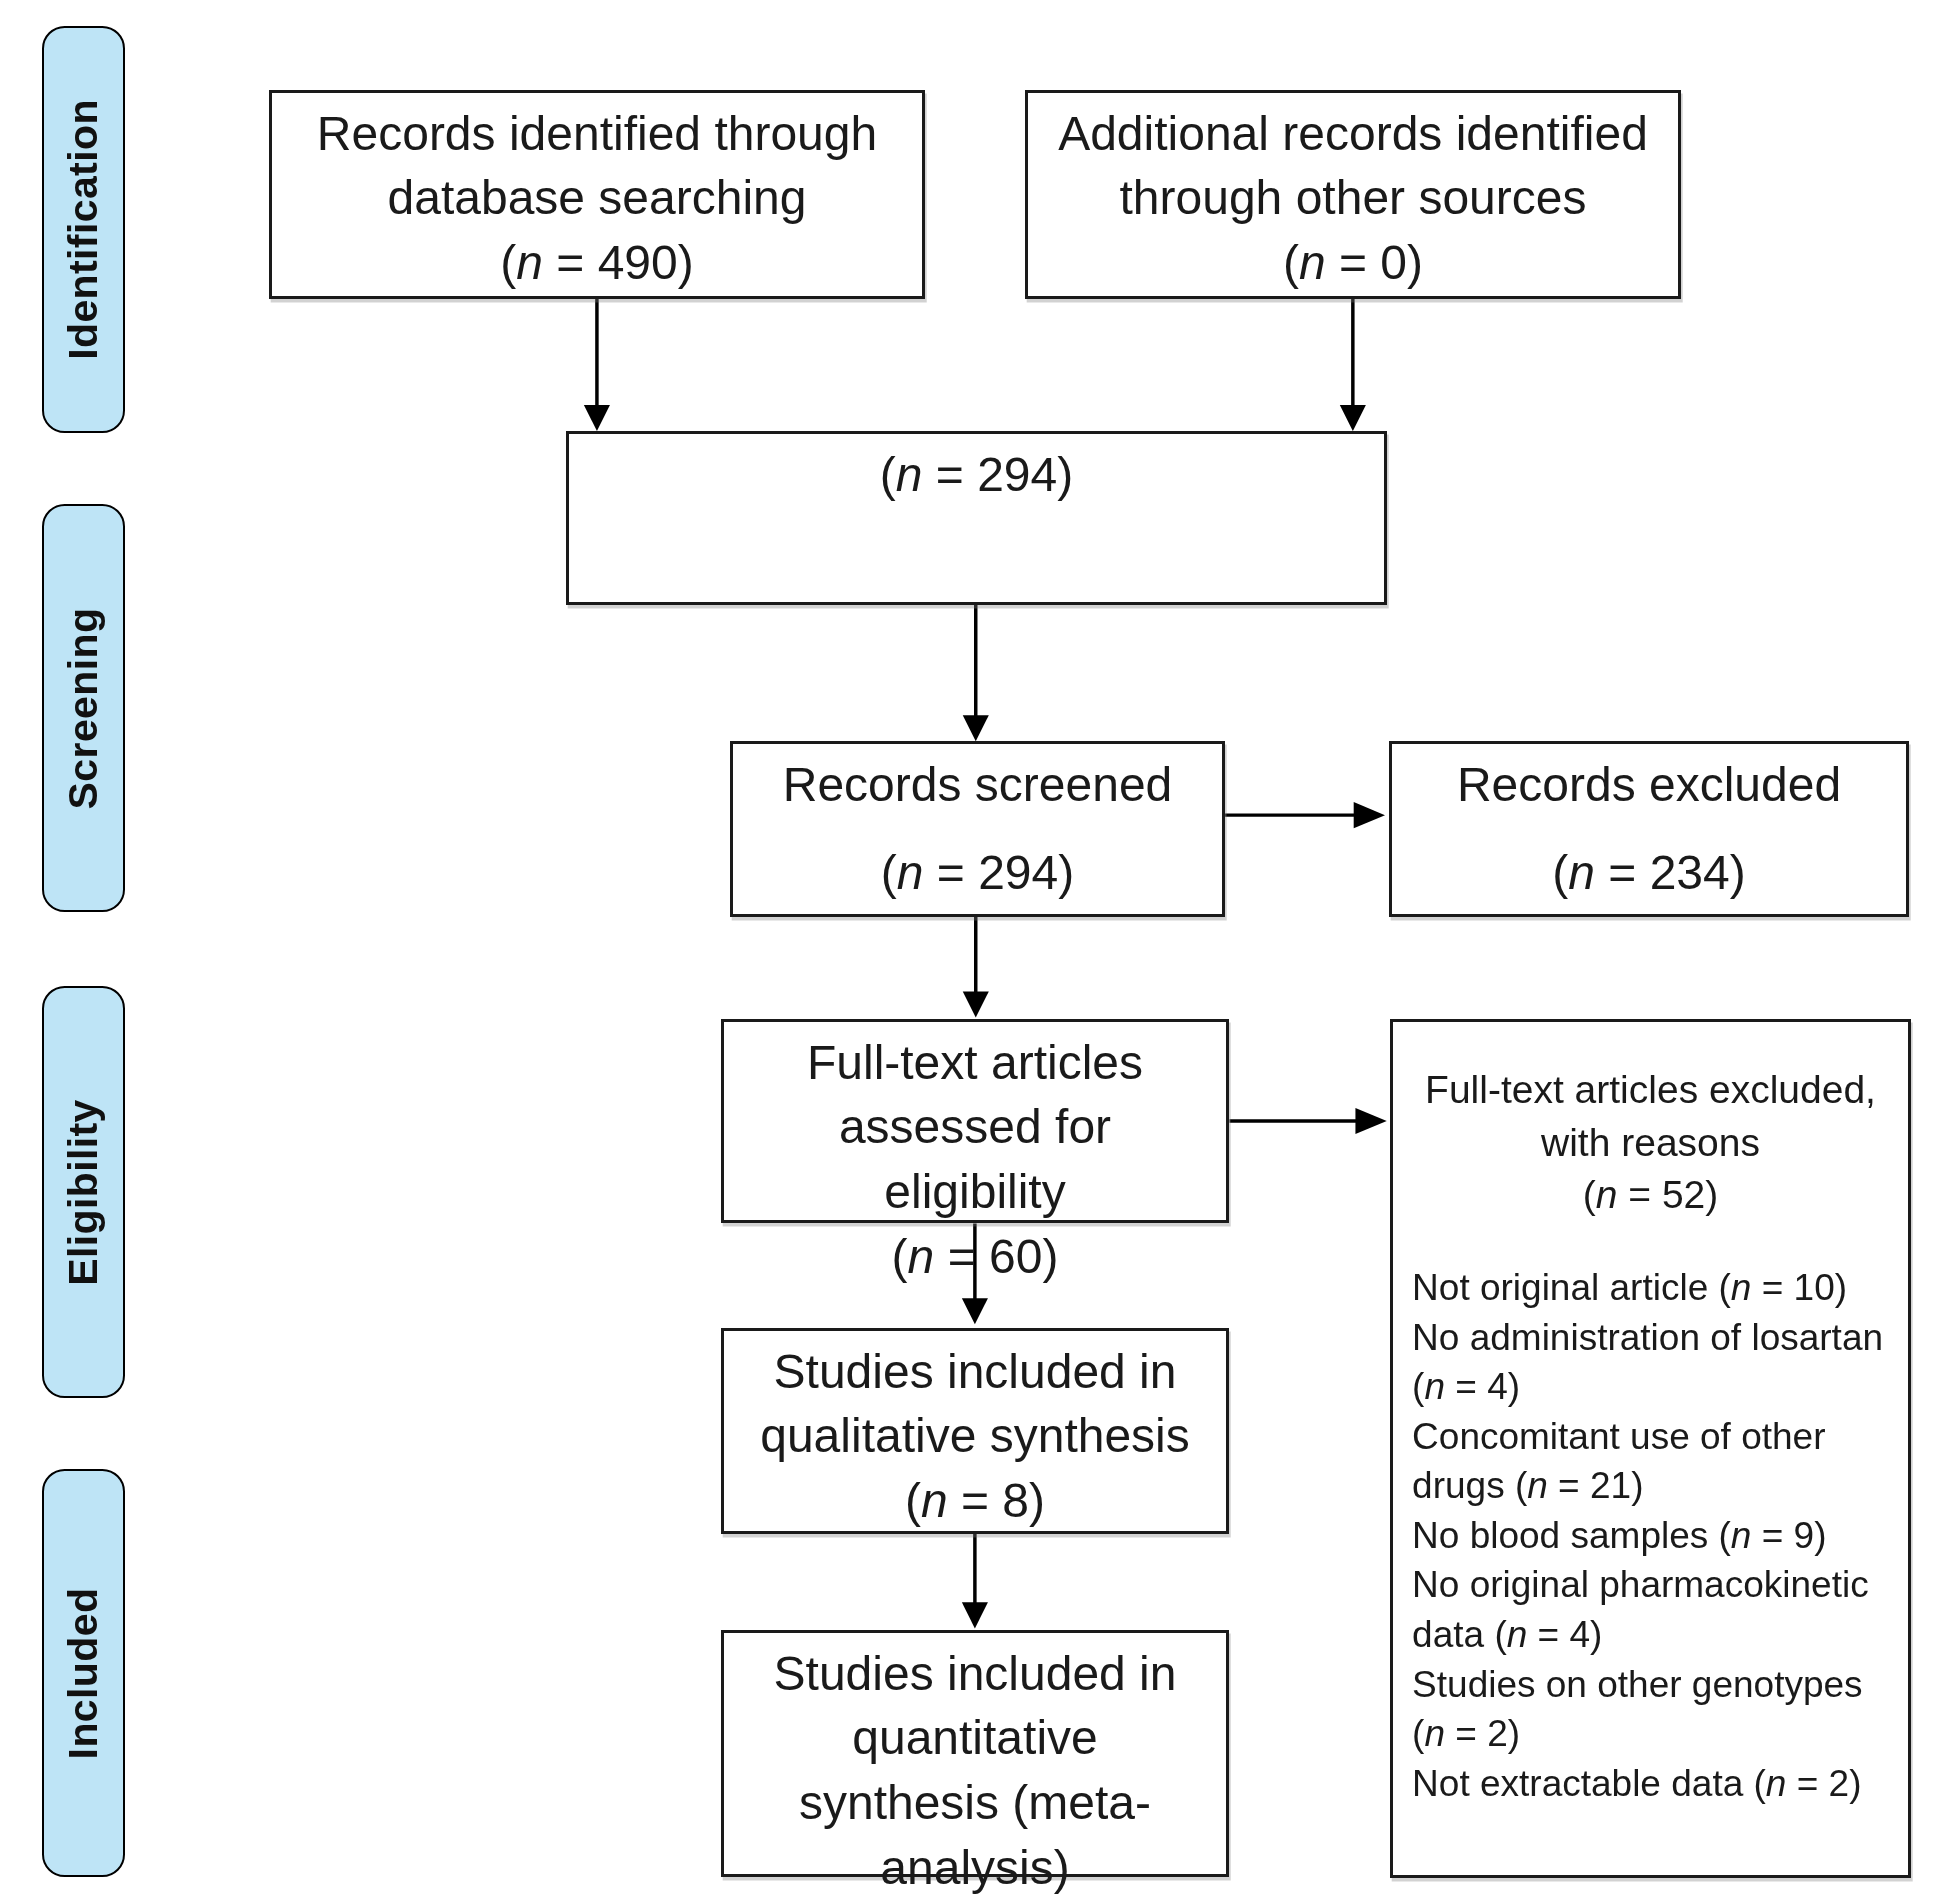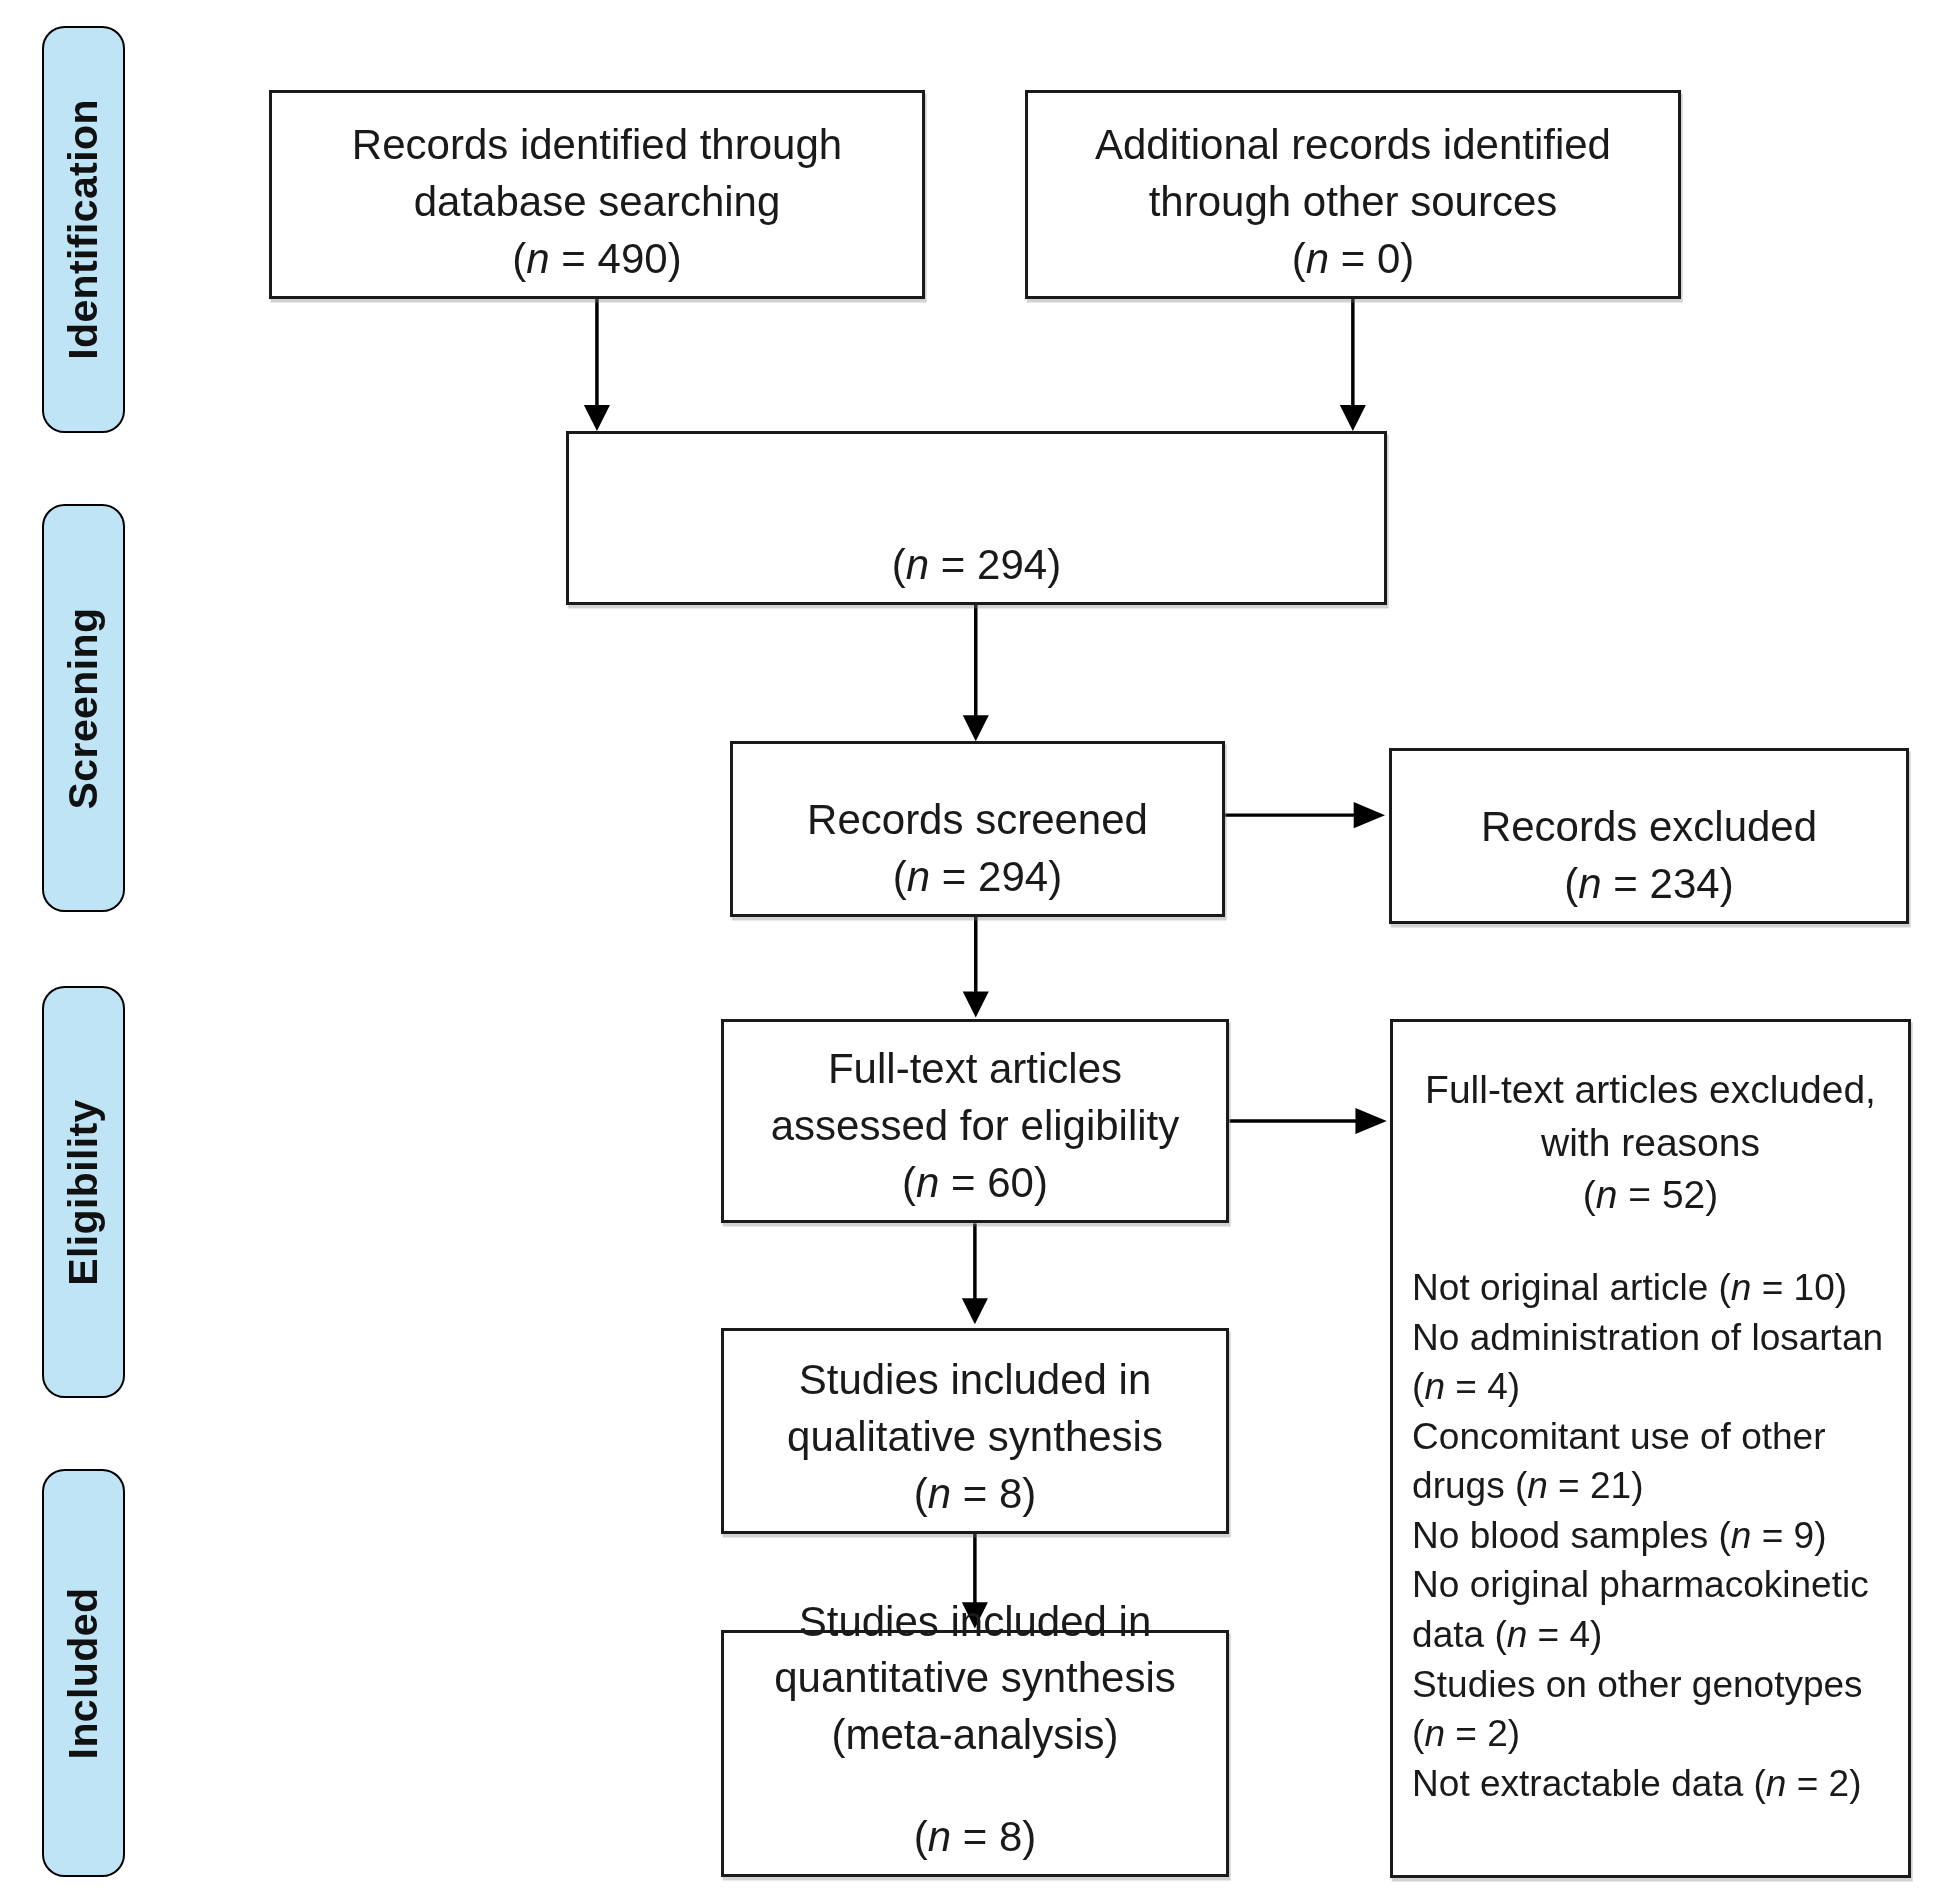--- a/index.html
+++ b/index.html
@@ -39,23 +39,23 @@
   }
   
   .box {
     position: absolute;
     background: #ffffff;
     border: 3.5px solid #1a1a1a;
     box-sizing: border-box;
     display: flex;
     flex-direction: column;
     align-items: center;
-    justify-content: flex-end;
+    justify-content: space-between;
     text-align: center;
-    font-size: 42px;
+    font-size: 48px;
     line-height: 1.35;
     padding: 8.7px 26px;
     box-shadow: 1.7px 3.5px 0 rgba(125,125,125,0.35);
   }
   .box .box-title { width: 100%; }
   .box .box-stat { width: 100%; }
   .box-reasons {
     justify-content: flex-start;
     padding: 42px 15.6px 17.4px 15.6px;
     font-size: 39px;
@@ -143,21 +143,21 @@
 
   <div class="box" style="left:566px; top:431px; width:821px; height:174px;">
     <div class="box-stat">(<i>n</i> = 294)</div>
   </div>
 
   <div class="box" style="left:730px; top:741px; width:495px; height:176px;">
     <div class="box-title">Records screened</div>
     <div class="box-stat">(<i>n</i> = 294)</div>
   </div>
 
-  <div class="box" style="left:1389px; top:741px; width:520px; height:176px;margin-top:7px;">
+  <div class="box" style="left:1389px; top:741px; width:520px; height:176px;">
     <div class="box-title">Records excluded</div>
     <div class="box-stat">(<i>n</i> = 234)</div>
   </div>
 
   <div class="box" style="left:721px; top:1019px; width:508px; height:204px;">
     <div class="box-title">Full-text articles assessed for eligibility</div>
     <div class="box-stat">(<i>n</i> = 60)</div>
   </div>
 
   <div class="box box-reasons" style="left:1390px; top:1019px; width:521px; height:859px;">

